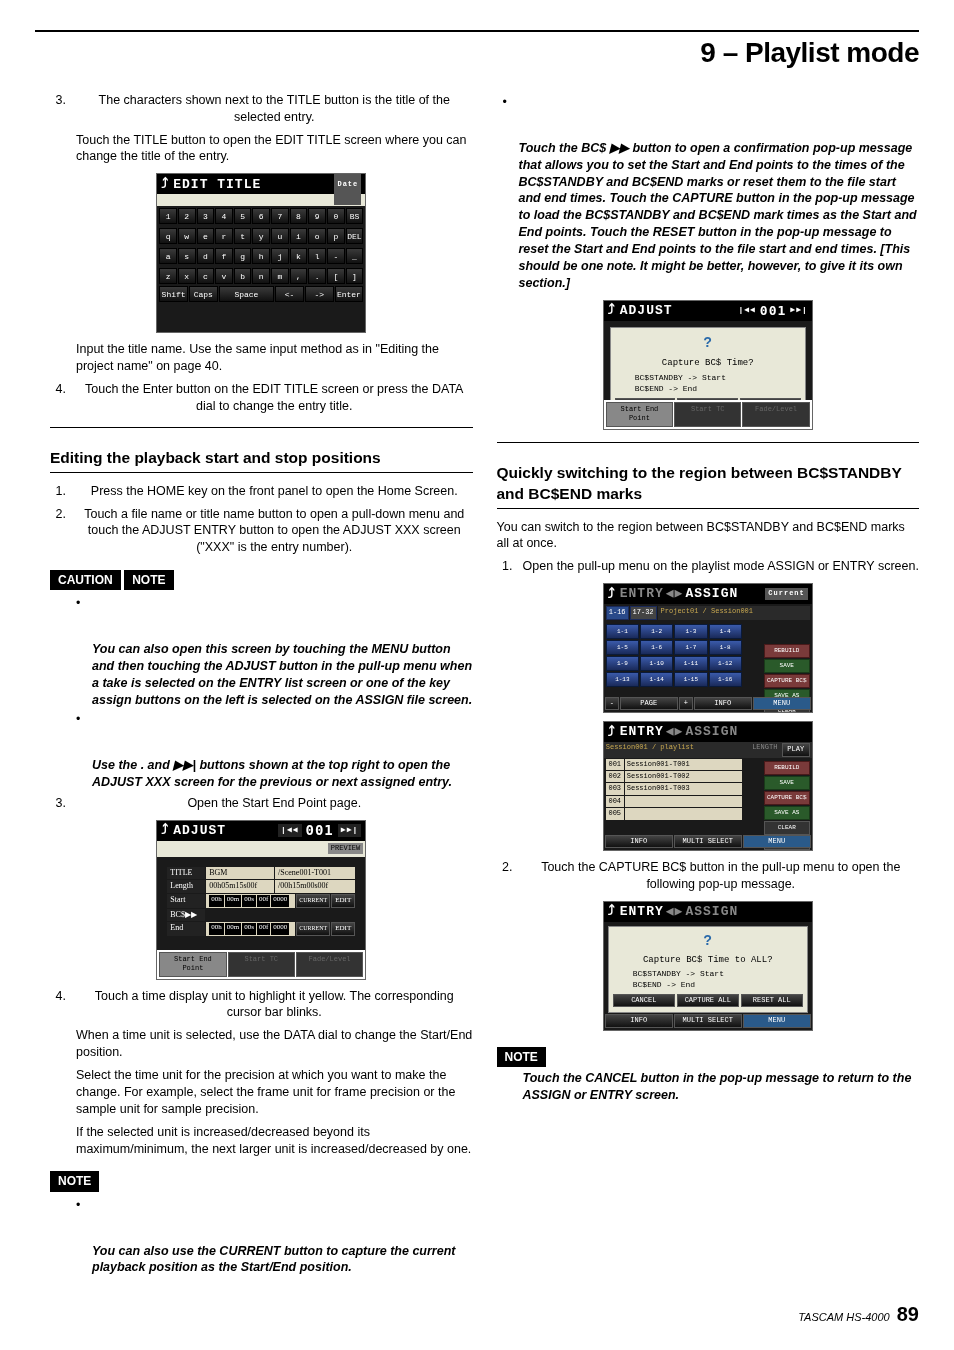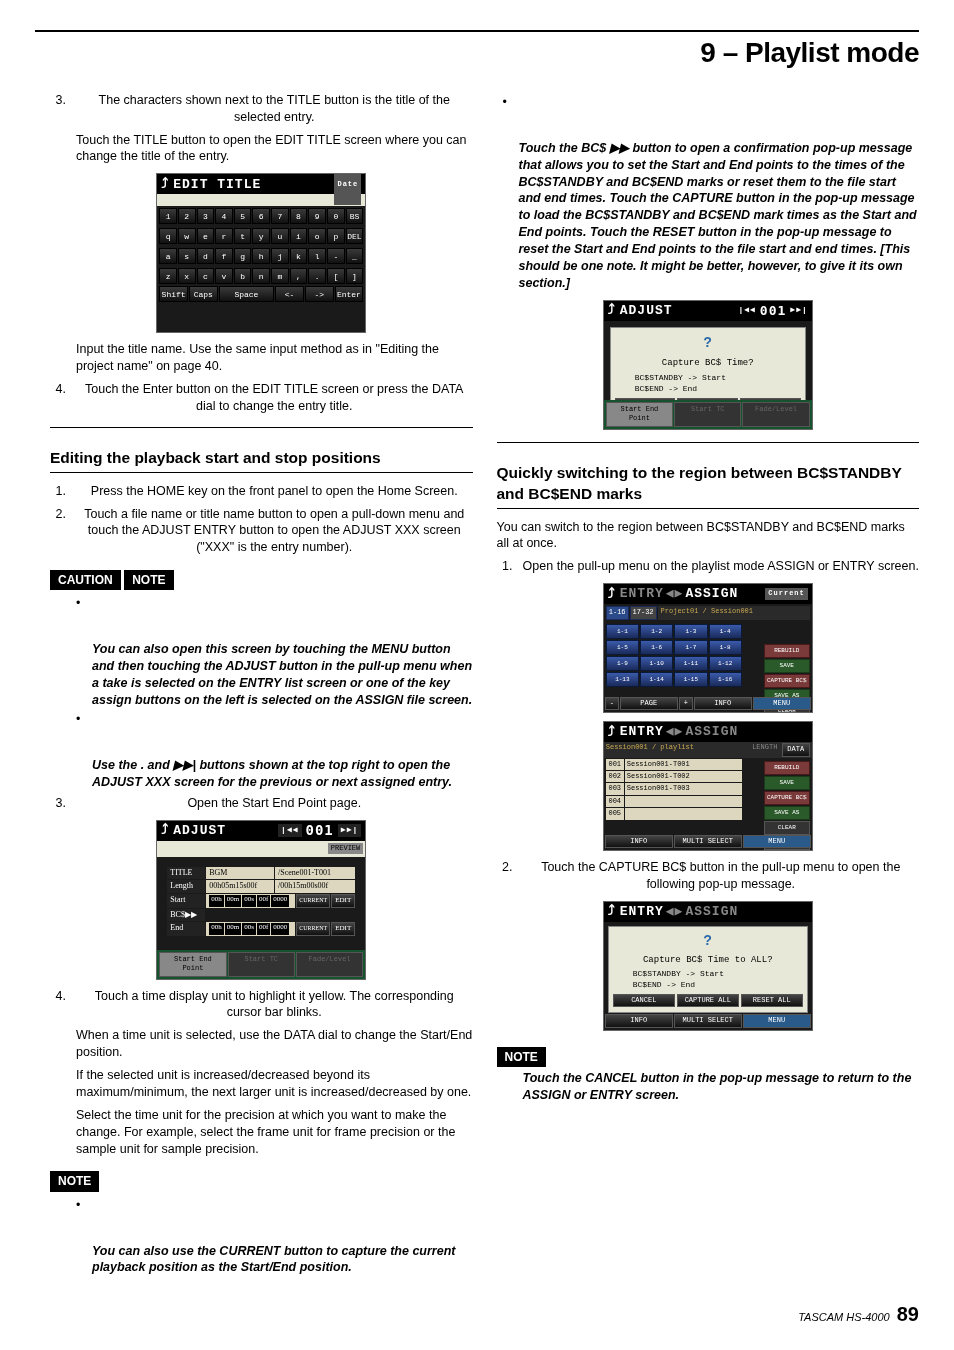--- a/index.html
+++ b/index.html
@@ -90,21 +90,21 @@
   .kb-grid { display:grid; grid-template-columns:repeat(11,1fr); gap:1px; padding:2px; }
   .kb-cell { background:linear-gradient(#3a3a3a,#111);color:#fff;text-align:center;font-size:8px;height:16px;line-height:16px;border:1px solid #000; }
   .kb-row2 { display:flex; gap:1px; padding:0 2px 2px 2px; }
   .kb-row2 > div { background:linear-gradient(#3a3a3a,#111);color:#fff;text-align:center;font-size:8px;height:16px;line-height:16px;flex:1;border:1px solid #000; }
   .lcd-white { background:#e8e8d8; color:#000; text-align:center; font-size:9px; padding:2px 4px; }
   .adj-body { padding:10px;font-family:Liberation Serif, serif; }
   .adj-row { display:flex; gap:1px; margin-bottom:1px; }
   .adj-label { background:#222;color:#fff;font-size:8px;padding:1px 3px;width:38px; }
   .adj-val { background:#ddd7c0;color:#000;font-size:8px;padding:1px 3px;flex:1; }
   .adj-btn { background:linear-gradient(#444,#111);color:#fff;font-size:7px;text-align:center;padding:1px 2px;border:1px solid #555; }
-  .adj-tabs { display:flex; gap:1px; background:#14532d; padding:2px; position:absolute;bottom:0;left:0;right:0; }
+  .adj-tabs { display:flex; gap:1px; background:#ffffff; padding:2px; position:absolute;bottom:0;left:0;right:0; }
   .adj-tab { background:#888;color:#000;font-size:7px;padding:2px 4px;flex:1;text-align:center;border:1px solid #555; }
   .adj-tab.dim { background:#333;color:#666; }
   .entry-tabs { display:flex;gap:1px;padding:2px; }
   .e-tab { background:#2a4a8a;color:#fff;font-size:7px;padding:1px 2px;border:1px solid #1a2a5a; }
   .e-grid { display:grid;grid-template-columns:repeat(4,1fr);gap:1px;padding:2px; }
   .e-cell { background:linear-gradient(#3a5aaa,#1a2a5a);border:1px solid #0a1a3a;height:15px;font-size:6px;color:#fff;text-align:center;line-height:14px; }
   .e-side { position:absolute;right:2px;top:22px;width:46px;display:flex;flex-direction:column;gap:1px; }
   .e-sbtn { background:#7a3a3a;color:#fff;font-size:6px;padding:2px 1px;text-align:center;border:1px solid #4a1a1a; }
   .e-sbtn.sv { background:#2a5a2a;border-color:#1a3a1a; }
   .e-sbtn.gr { background:#333;border-color:#555; }
@@ -296,22 +296,22 @@
         <div class="adj-tab dim">Start TC</div>
         <div class="adj-tab dim">Fade/Level</div>
       </div>
     </div>
 
     <div class="num-item">
       <div class="num">4.</div>
       <div class="num-body">Touch a time display unit to highlight it yellow. The corresponding cursor bar blinks.</div>
     </div>
     <div class="indent">When a time unit is selected, use the DATA dial to change the Start/End position.</div>
+    <div class="indent">Select the time unit for the precision at which you want to make the change. For example, select the frame unit for frame precision or the sample unit for sample precision.</div>
     <div class="indent">If the selected unit is increased/decreased beyond its maximum/minimum, the next larger unit is increased/decreased by one.</div>
-    <div class="indent">Select the time unit for the precision at which you want to make the change. For example, select the frame unit for frame precision or the sample unit for sample precision.</div>
 
     <div class="note-box">NOTE</div>
     <div class="bullet-item">
       <div class="bullet">•</div>
       <div class="bullet-body">You can also use the CURRENT button to capture the current playback position as the Start/End position.</div>
     </div>
   </div>
 
   <div class="col">
     <div class="bullet-item" style="margin-left:6px">
@@ -412,21 +412,21 @@
     <div class="screenshot shot-small">
       <div class="ss-title">
         <span class="curve">⤴</span>
         <span>ENTRY</span>
         <span style="margin:0 2px;color:#888;">◀▶</span>
         <span style="color:#888">ASSIGN</span>
       </div>
       <div style="display:flex;font-size:7px;background:#2a2a2a;padding:1px 2px;">
         <div style="flex:1.3;color:#c8a850;">Session001 / playlist</div>
         <div style="width:34px;color:#888;text-align:center;">LENGTH</div>
-        <div class="adj-btn" style="width:28px">DATA</div>
+        <div class="adj-btn" style="width:28px">PLAY</div>
       </div>
       <div style="position:relative;">
         <div id="entry-rows" style="width:140px;">
             <div class="e-list-row">
               <div class="e-list-num">001</div>
               <div class="e-list-txt">Session001-T001</div>
             </div>
             <div class="e-list-row">
               <div class="e-list-num">002</div>
               <div class="e-list-txt">Session001-T002</div>

